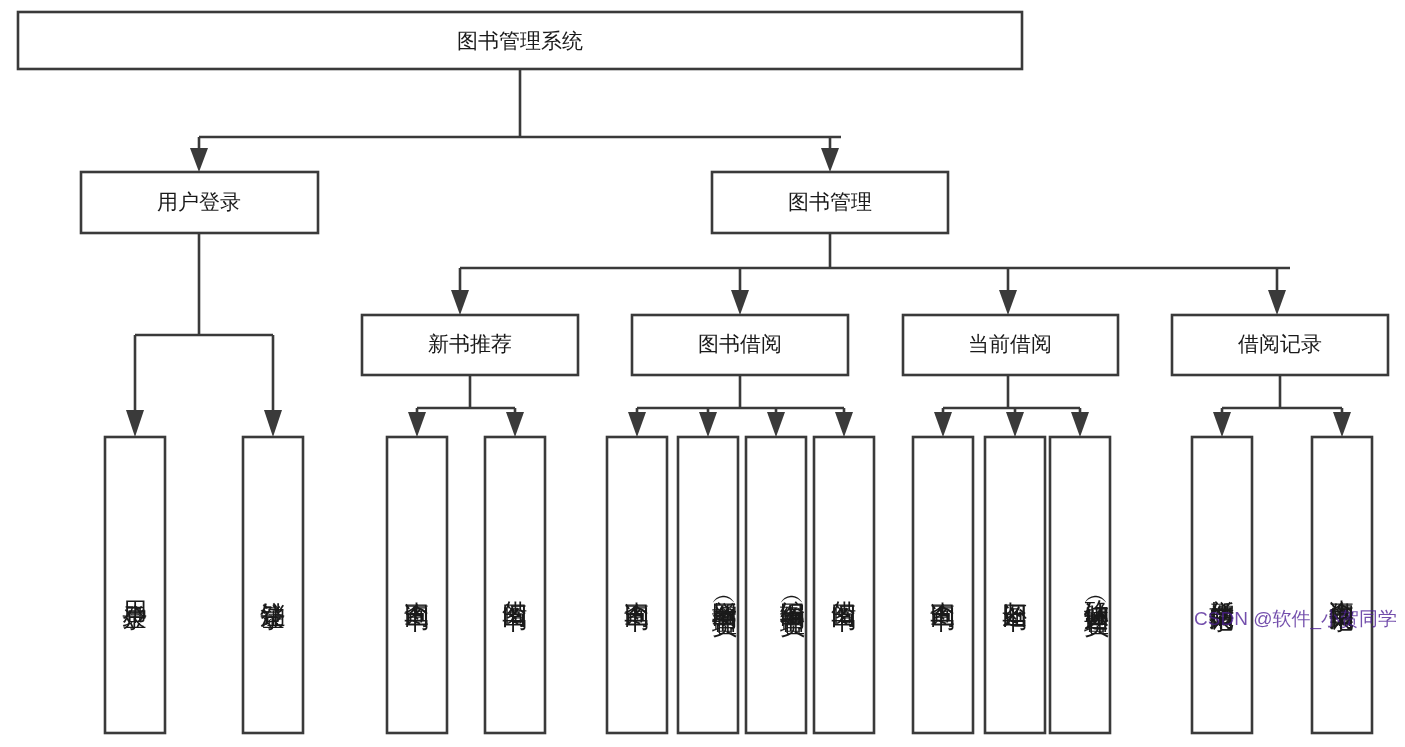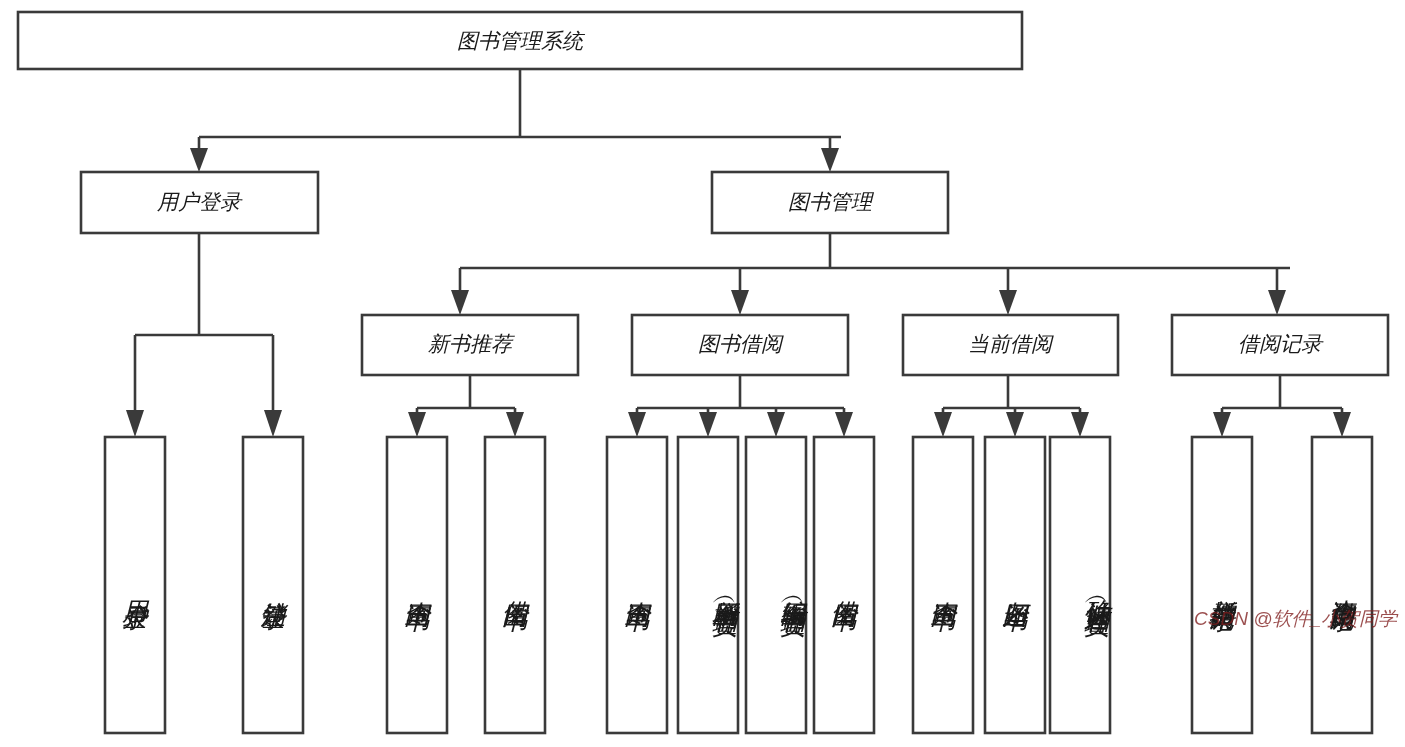--- a/index.html
+++ b/index.html
@@ -11,21 +11,20 @@
     width: 1405px;
     height: 747px;
     font-family: "Liberation Sans", "DejaVu Sans", sans-serif;
     overflow: hidden;
     position: relative;
   }
   #diagram-root {
     position: relative;
     width: 1405px;
     height: 638px;
-    font-style: italic;
   }
   svg.diagram-svg {
     position: absolute;
     top: 0;
     left: 0;
     width: 1405px;
     height: 747px;
   }
   .node-box {
     fill: #ffffff;
@@ -64,21 +63,21 @@
     text-align: center;
     white-space: pre;
     pointer-events: none;
   }
   .watermark {
     position: absolute;
     right: 8px;
     bottom: 6px;
     font-family: "Liberation Sans", "DejaVu Sans", sans-serif;
     font-size: 19px;
-    color: #7f1d1d;
+    color: #4c1d95;
     opacity: 0.78;
     white-space: nowrap;
     margin-left: 27px;
   }
 </style>
 </head>
 <body>
 
 <div id="diagram-root">
 

